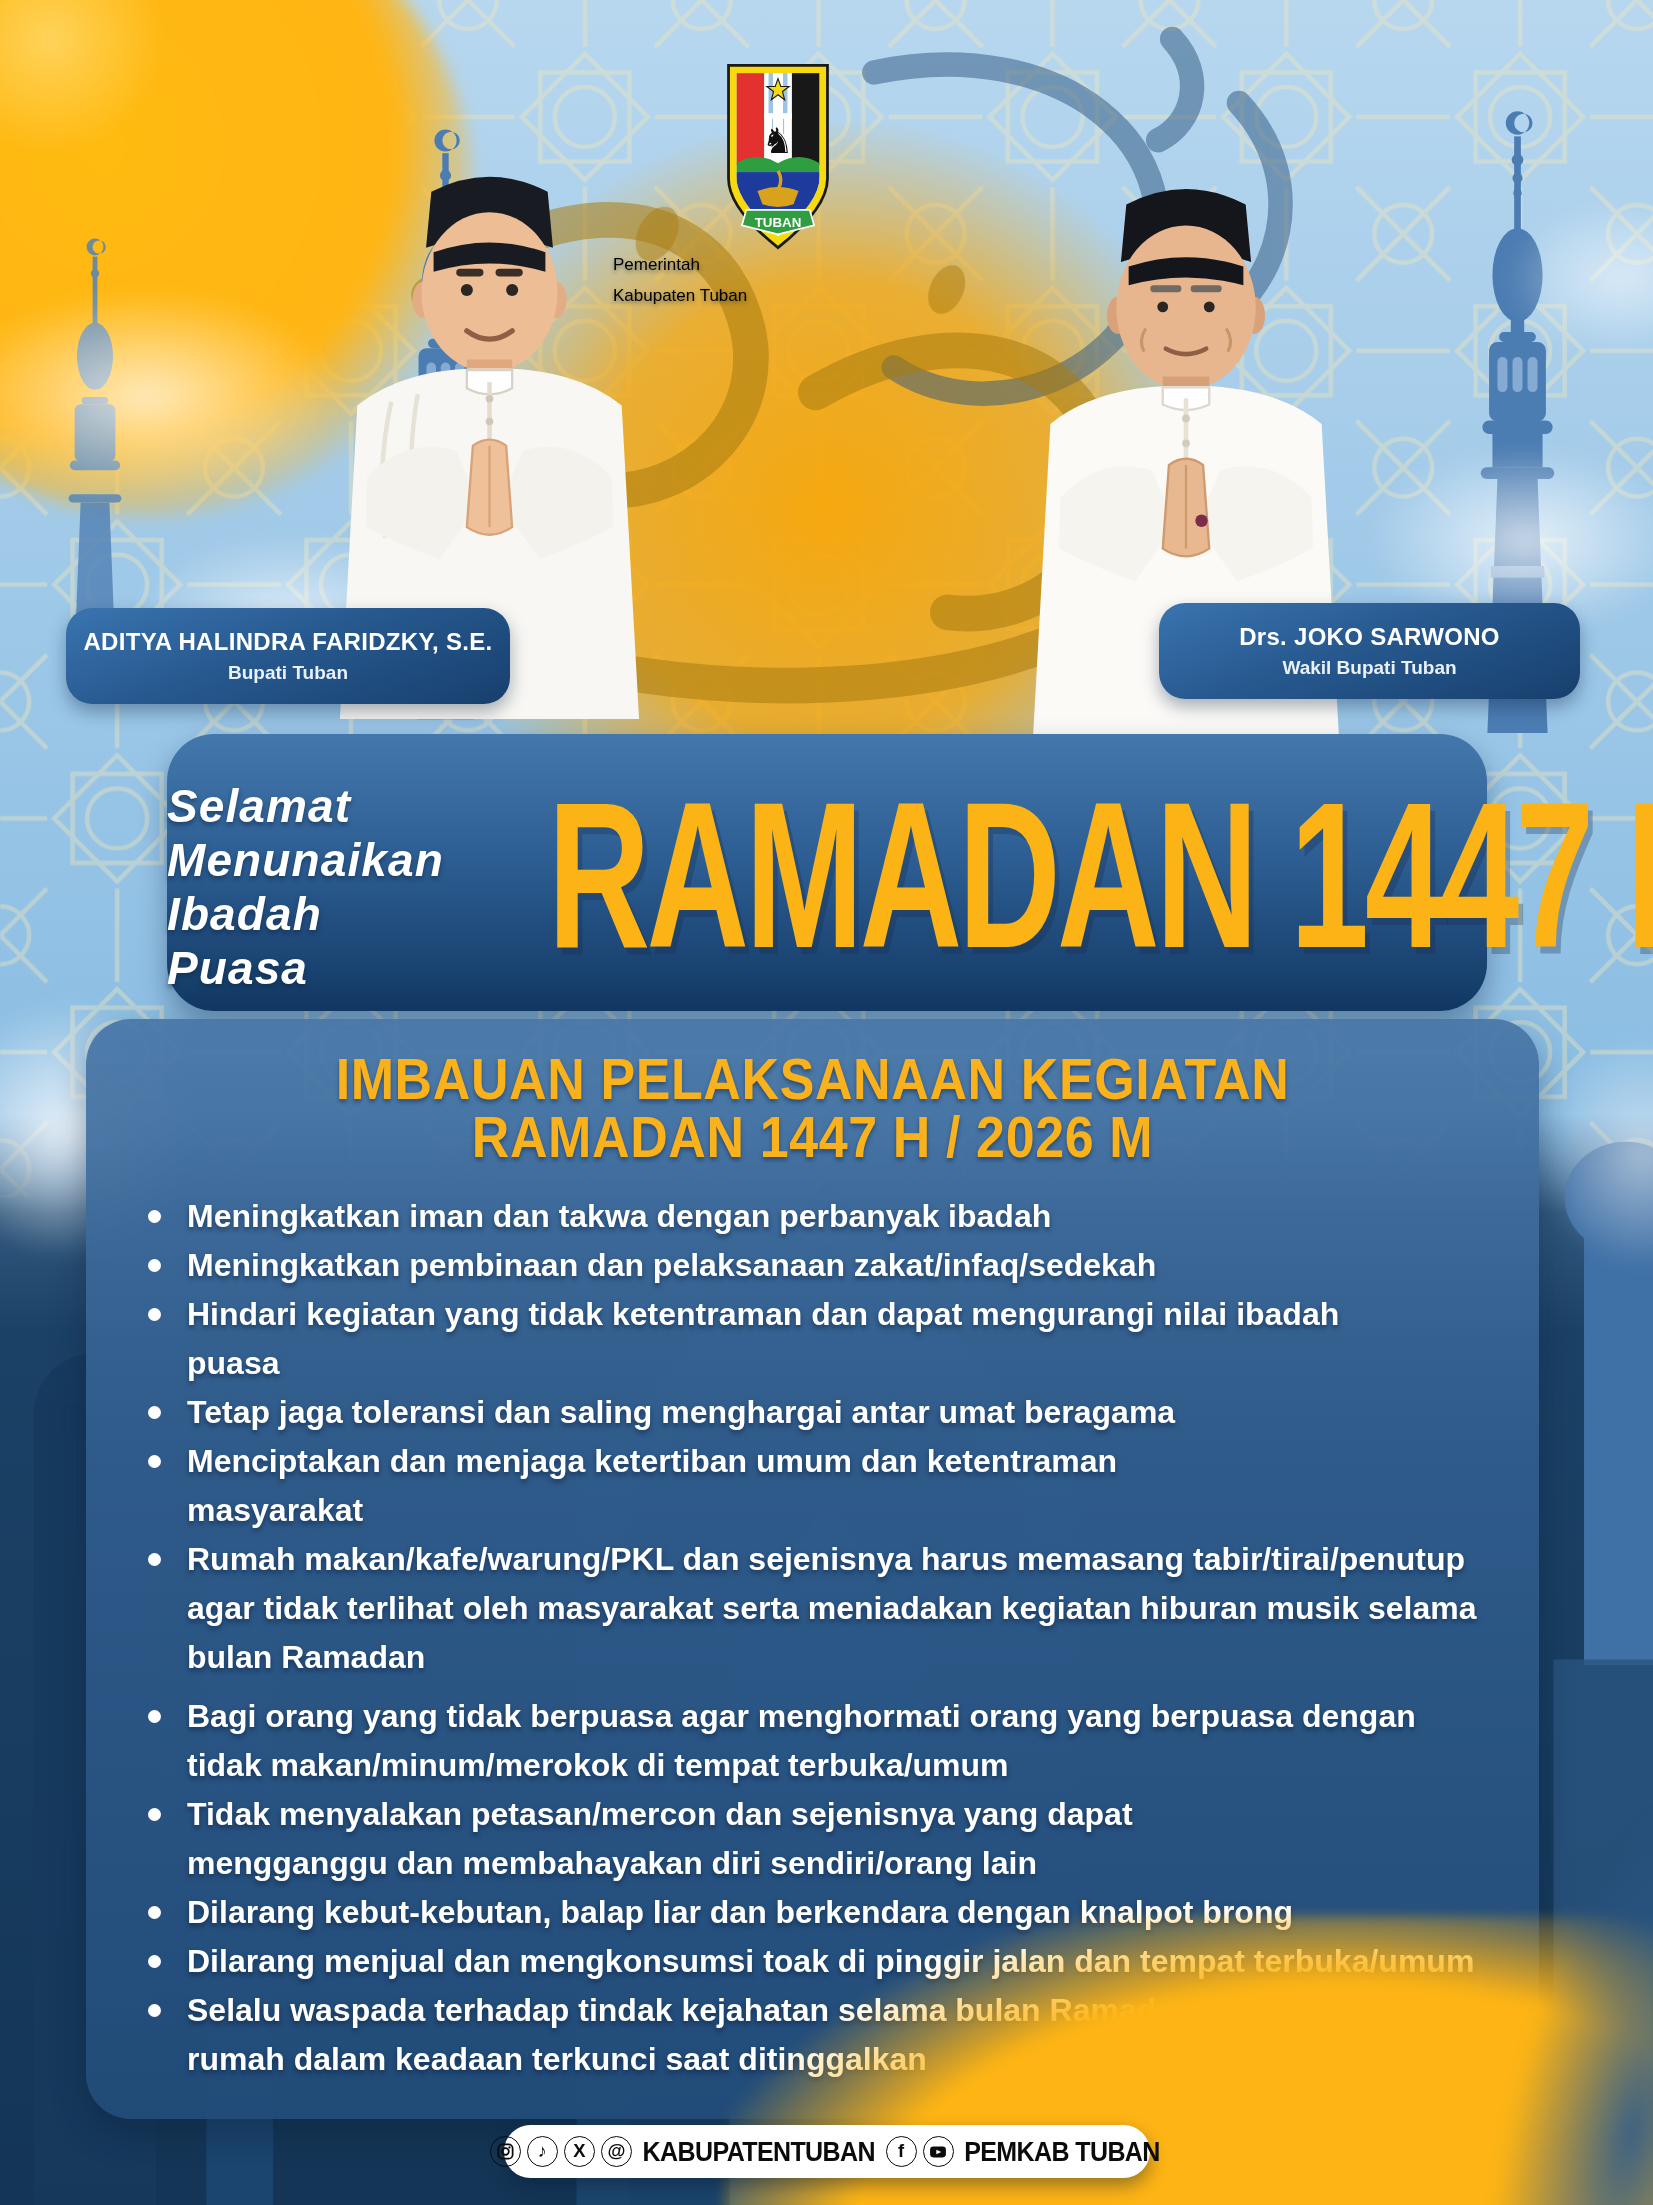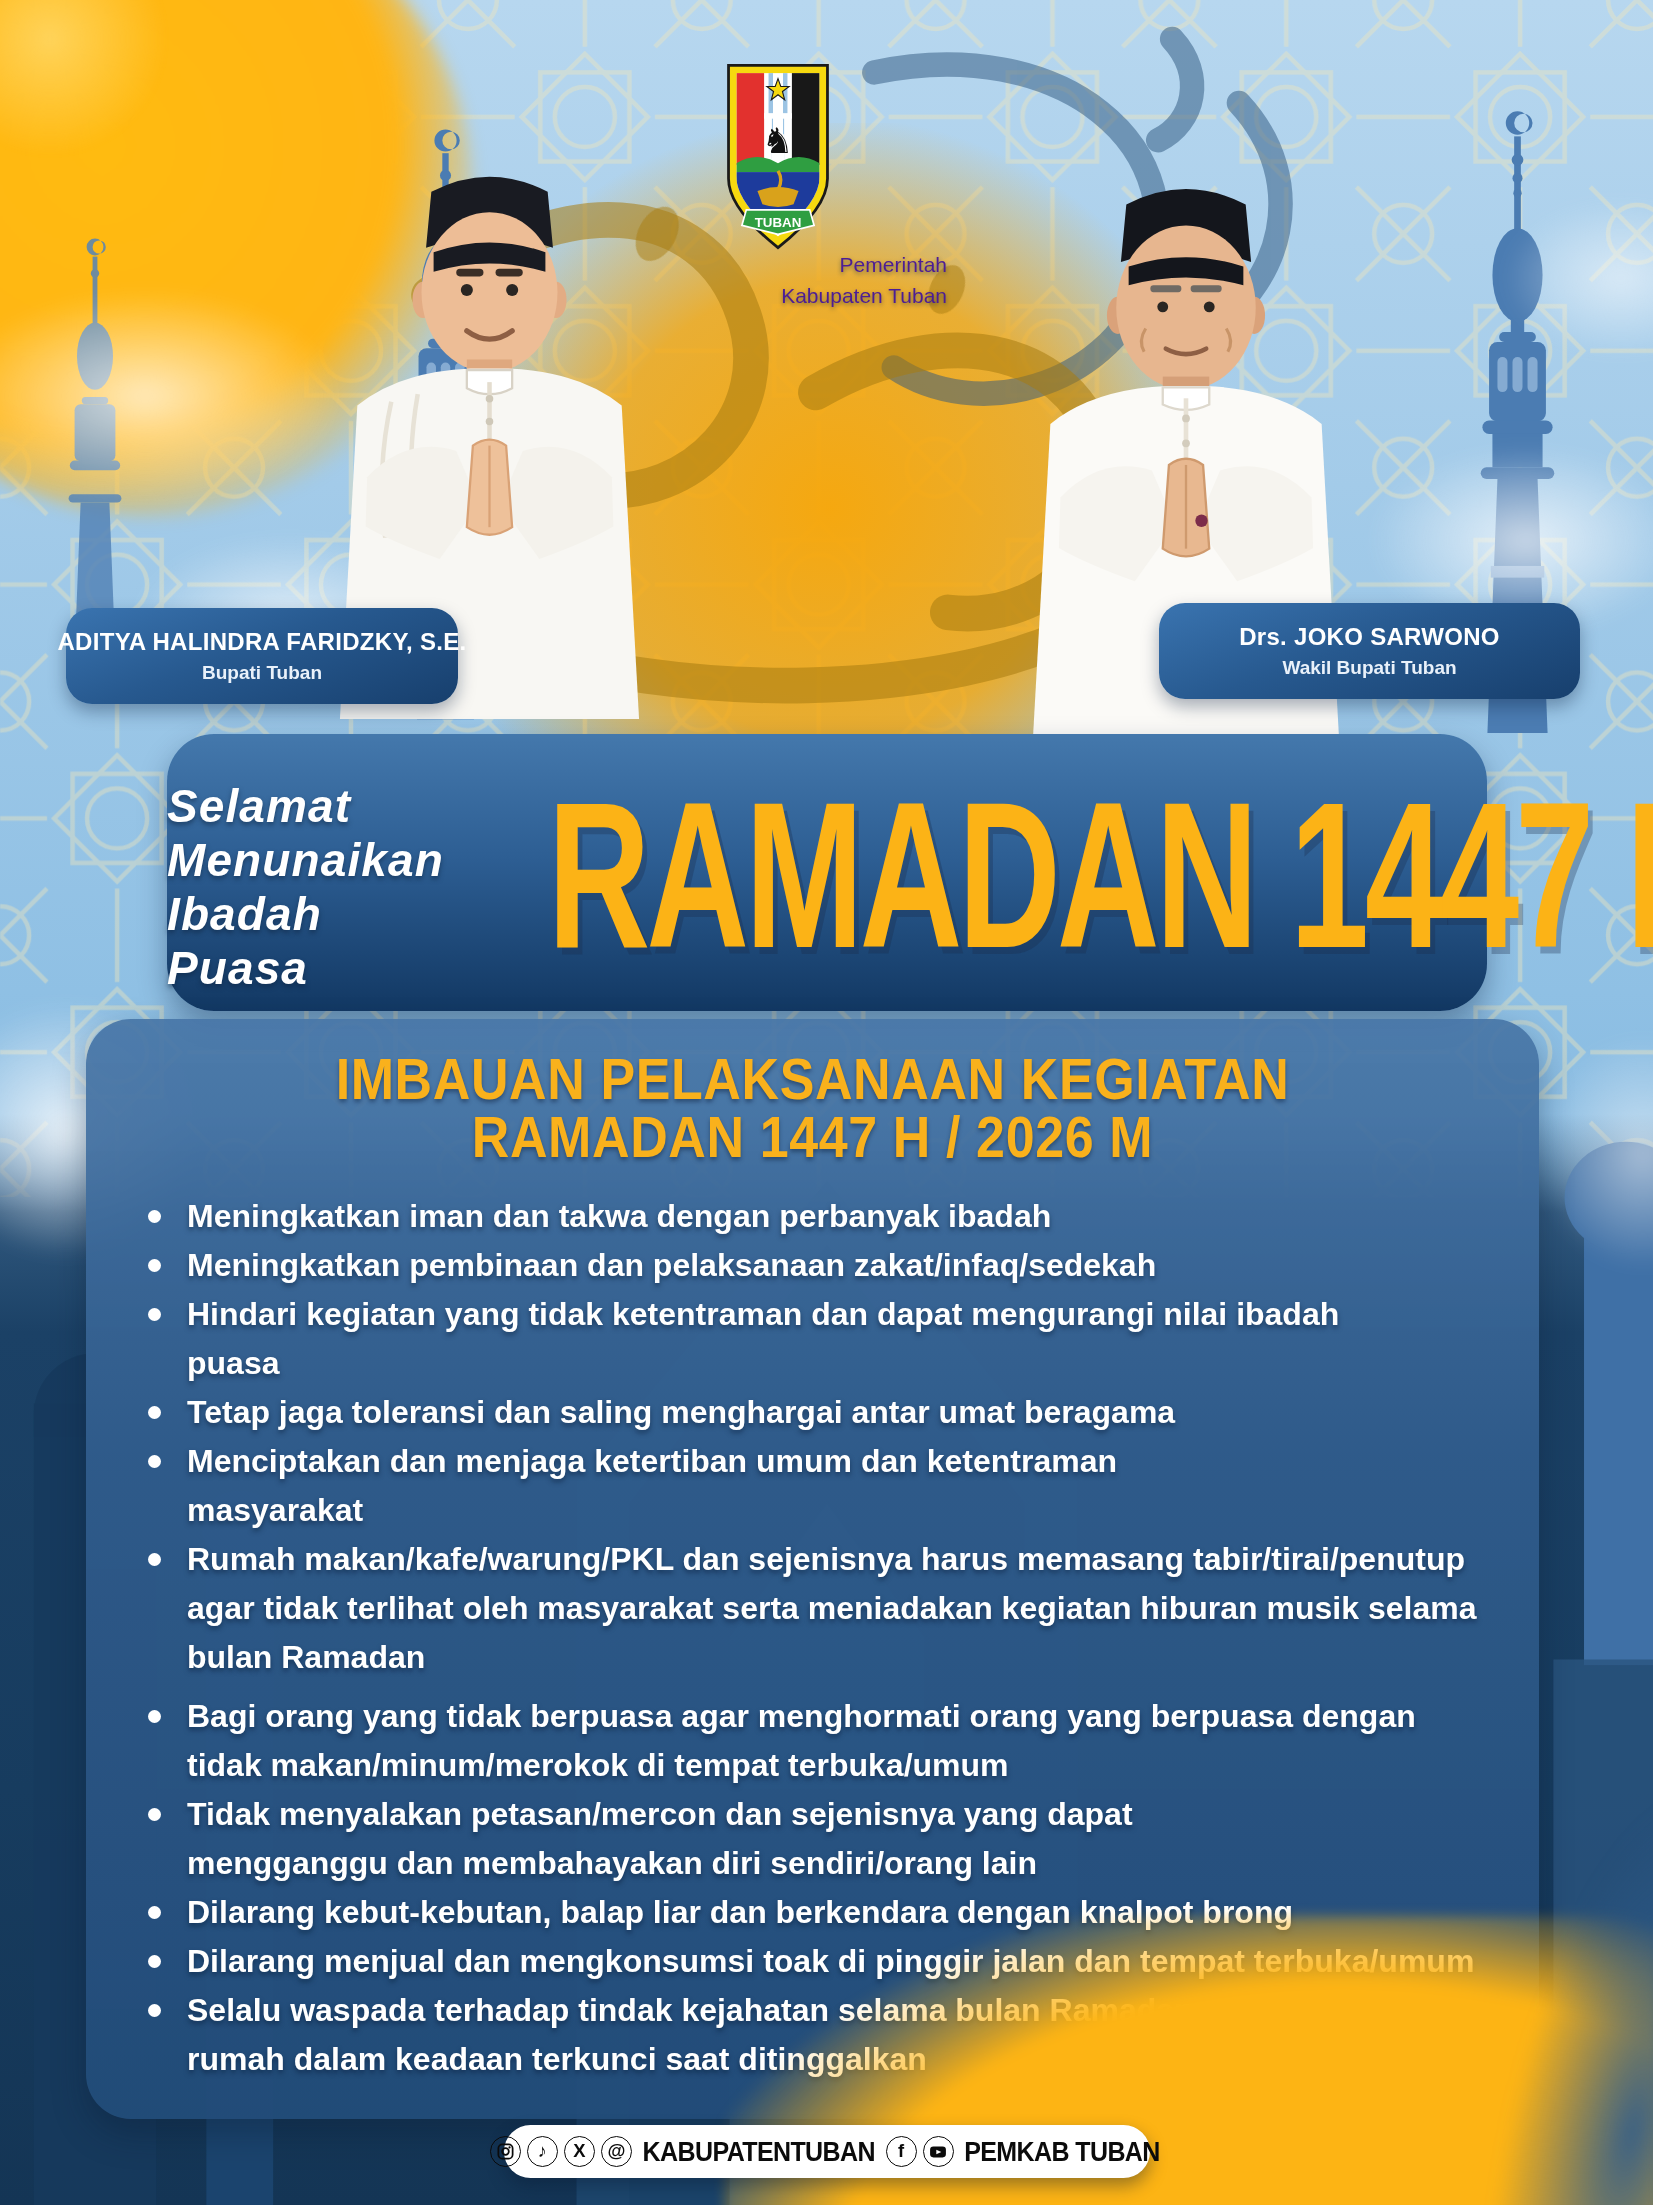--- a/index.html
+++ b/index.html
@@ -20,33 +20,33 @@
   .cloud{position:absolute;border-radius:50%;filter:blur(9px);}
   .callig{position:absolute;left:0;top:0;}
 
   .minaret{position:absolute;}
   .lower-bg{position:absolute;left:0;top:1114px;width:1654px;height:1091px;
     background:linear-gradient(180deg,rgba(27,64,101,0) 0%,rgba(27,64,101,.8) 9%,#1b4166 20%,#173c5f 62%,#143555 100%);}
   .gates{position:absolute;left:0;top:1114px;}
 
   
   .crest{position:absolute;left:725px;top:62px;}
-  .org-label{position:absolute;left:613px;top:249px;width:334px;text-align:right;
-    color:#4c1d95;font-size:21px;line-height:31px;font-weight:500;
+  .org-label{position:absolute;left:613px;top:249px;width:334px;text-align:left;
+    color:#000000;font-size:17px;line-height:31px;font-weight:500;
     text-shadow:0 1.7px 4.5px rgba(15,40,70,.55);}
 
   
   .figure{position:absolute;}
 
   
   .badge{position:absolute;border-radius:26px;display:flex;flex-direction:column;
     align-items:center;justify-content:center;gap:5.6px;
     background:linear-gradient(160deg,#3a74b0 0%,#27598f 45%,#173f6d 100%);
     box-shadow:0 7.8px 16.7px rgba(10,30,60,.35);}
-  .badge-left{left:66px;top:608px;width:392px;height:96px;}
+  .badge-left{left:66px;top:608px;width:444px;height:96px;}
   .badge-right{left:1159px;top:603px;width:421px;height:96px;}
   .badge .name{color:#fff;font-size:24px;font-weight:700;letter-spacing:0.3px;white-space:nowrap;}
   .badge .role{color:#e9f1fa;font-size:19px;font-weight:700;}
 
   
   .title-panel{position:absolute;left:167px;top:734px;width:1320px;height:277px;
     border-radius:47px;display:flex;flex-direction:row;align-items:center;
     background:linear-gradient(180deg,#4478ac 0%,#2d5e93 45%,#123863 100%);
     box-shadow:0 13.4px 28px rgba(10,30,60,.35);}
   .greeting{margin-top:29px;color:#ffffff;font-size:46px;font-weight:600;font-style:italic;

